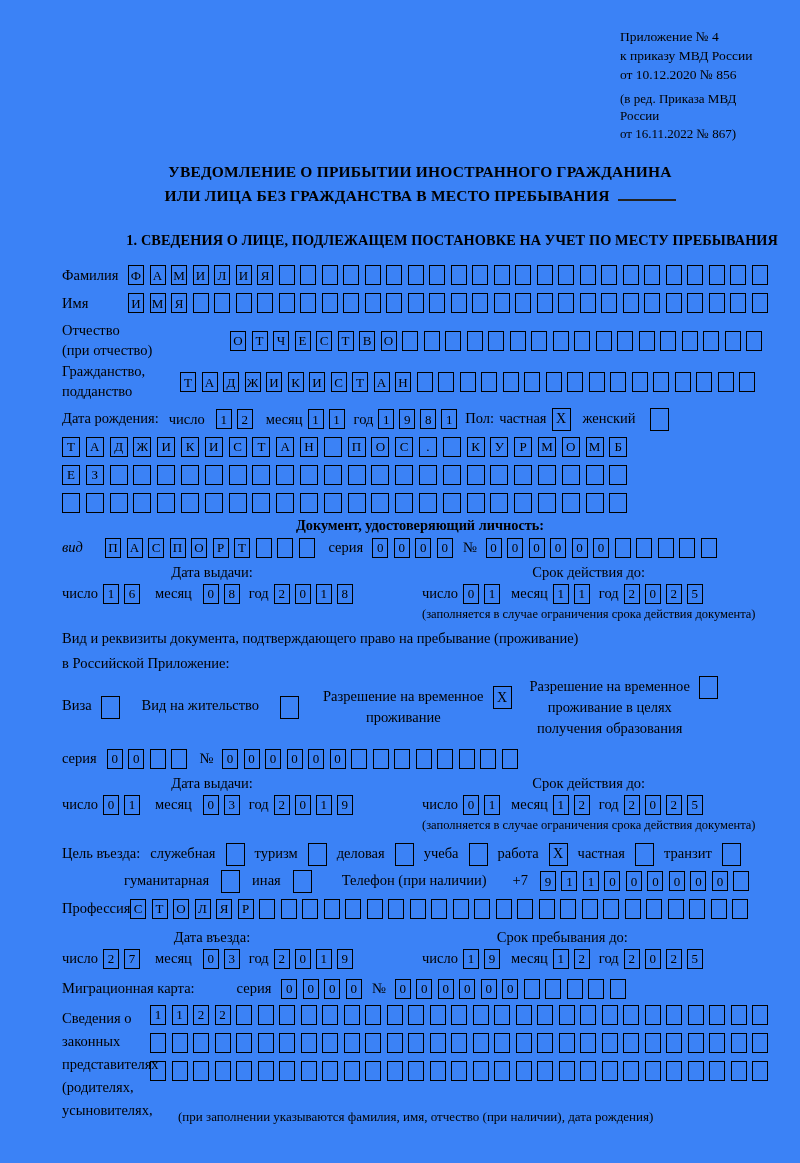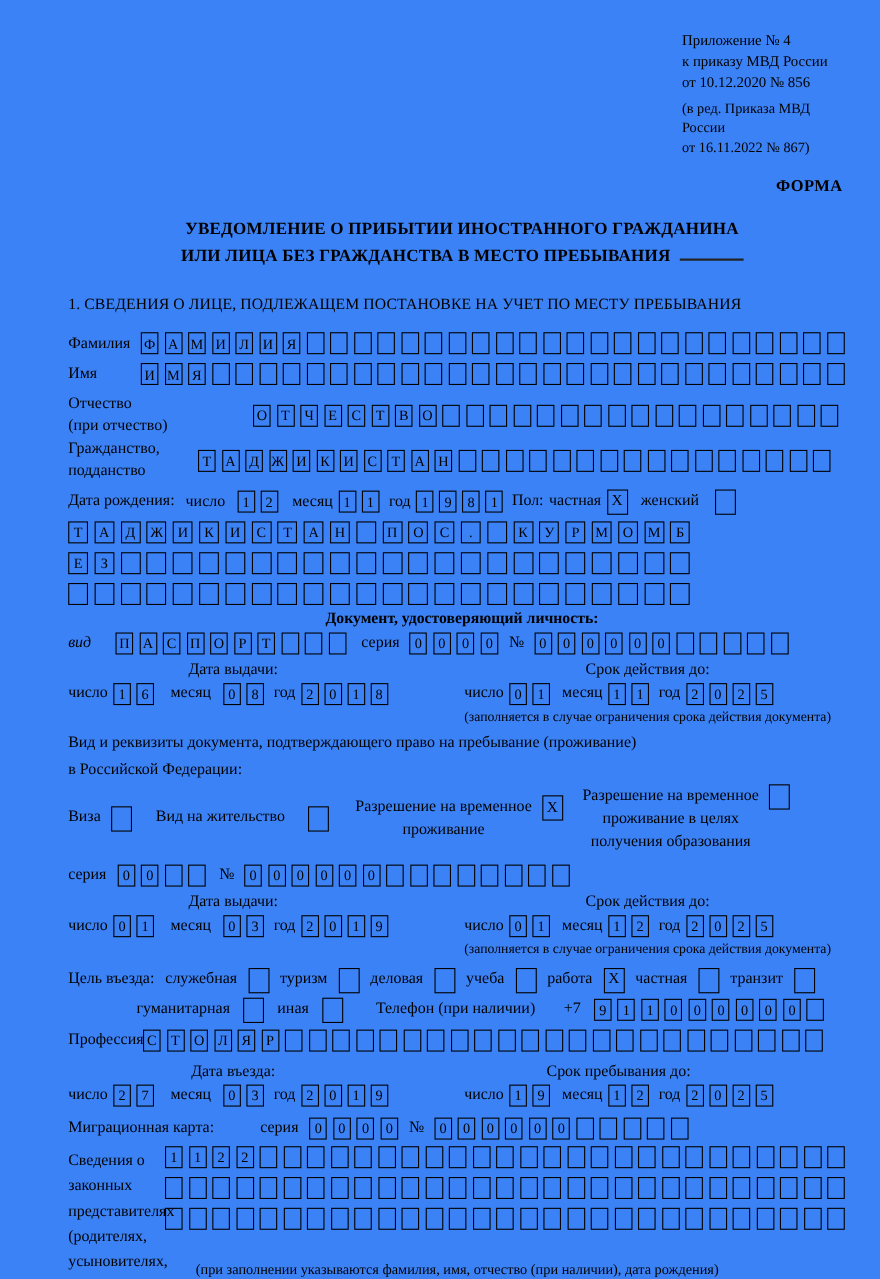--- a/index.html
+++ b/index.html
@@ -7,21 +7,21 @@
     width:800px;height:1163px;background:#3b82f6;color:#000;
     font-family:"Liberation Serif","DejaVu Serif",serif;
     position:relative;box-sizing:border-box;
     padding:28px 22px 0 62px;overflow:hidden;
   }
   .annex{margin-left:558px;font-size:13.5px;line-height:1.4;}
   .annex-note{margin-left:558px;font-size:13px;line-height:1.35;margin-top:5px;}
   .forma{ text-align:right;font-weight:bold;font-size:15px;margin-top:20px;padding-right:12px;letter-spacing:.4px;}
   .title{text-align:center;font-weight:bold;font-size:15.5px;line-height:1.55;margin-top:18px;letter-spacing:.2px;}
   .title-underline{display:inline-block;width:58px;border-bottom:2px solid #222;height:14px;margin-left:8px;}
-  .sec-head{font-weight:normal;font-size:14.3px;margin-top:24px;letter-spacing:.1px;}
+  .sec-head{font-weight:bold;font-size:14.3px;margin-top:24px;letter-spacing:.1px;text-align:right;}
   .frow{display:flex;align-items:center;margin-top:8px;}
   .flabel{font-size:14.5px;line-height:1.35;flex:0 0 auto;}
   .boxes{display:flex;gap:5.5px;flex-wrap:nowrap;flex:0 0 auto;}
   .bx{width:16px;height:20px;border:1.6px solid #000;box-sizing:border-box;
       display:flex;align-items:center;justify-content:center;
       font-size:13px;line-height:1;flex:0 0 auto;}
   .bw .bx{width:18px;}
   .bw{gap:5.8px;}
   .cbx .bx{width:19px;height:23px;font-size:14px;}
   .dg{display:flex;align-items:center;gap:5px;font-size:14.5px;}
@@ -47,21 +47,20 @@
   <div class="annex">
     <div>Приложение № 4</div>
     <div>к приказу МВД России</div>
     <div>от 10.12.2020 № 856</div>
   </div>
   <div class="annex-note">
     <div>(в ред. Приказа МВД России</div>
     <div>от 16.11.2022 № 867)</div>
   </div>
 
-  <div class="forma">ФОРМА</div>
 
   <div class="title">
     <div>УВЕДОМЛЕНИЕ О ПРИБЫТИИ ИНОСТРАННОГО ГРАЖДАНИНА</div>
     <div><span>ИЛИ ЛИЦА БЕЗ ГРАЖДАНСТВА В МЕСТО ПРЕБЫВАНИЯ</span><span class="title-underline"></span></div>
   </div>
 
   <div class="sec-head">1. СВЕДЕНИЯ О ЛИЦЕ, ПОДЛЕЖАЩЕМ ПОСТАНОВКЕ НА УЧЕТ ПО МЕСТУ ПРЕБЫВАНИЯ</div>
 
   <div class="frow mt16">
     <div class="flabel w66">Фамилия</div>
@@ -401,21 +400,21 @@
             <span class="bx">0</span>
             <span class="bx">2</span>
             <span class="bx">5</span>
           </span>
       </div>
       <div class="note">(заполняется в случае ограничения срока действия документа)</div>
     </div>
   </div>
 
   <div class="intro">Вид и реквизиты документа, подтверждающего право на пребывание (проживание)</div>
-  <div class="intro">в Российской Федерации:</div>
+  <div class="intro">в Российской Приложение:</div>
 
   <div class="frow mt4">
     <div class="opt">
       <span class="flabel">Виза</span>
       <span class="boxes cbx">
           <span class="bx"></span>
         </span>
     </div>
     <div class="opt" style="margin-left:22px;">
       <span class="flabel">Вид на жительство</span>

